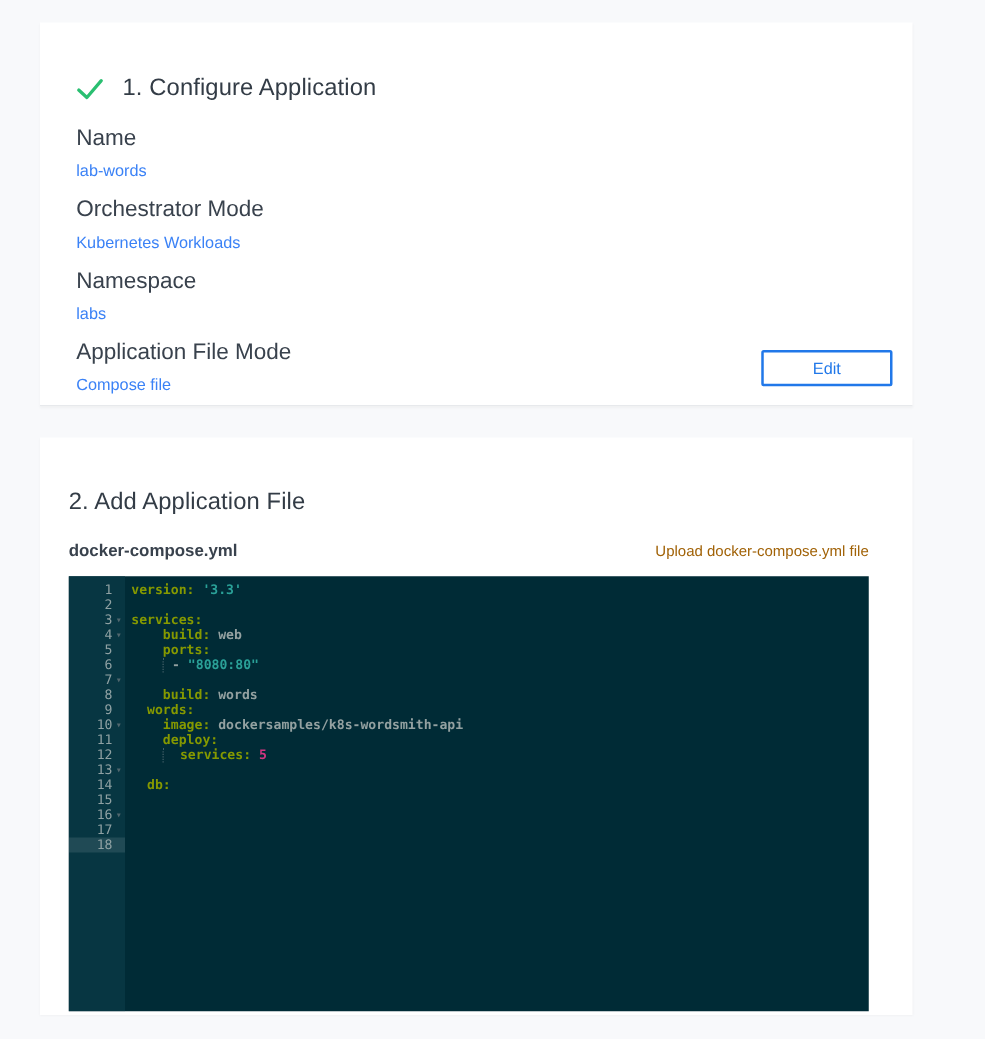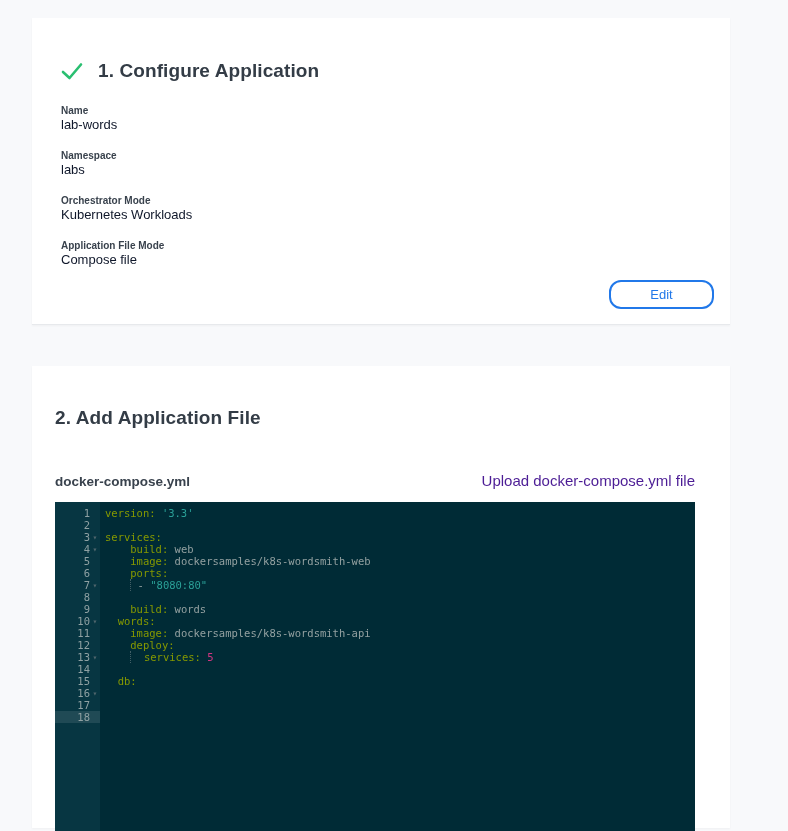--- a/index.html
+++ b/index.html
@@ -17,83 +17,82 @@
     background: #ffffff;
   }
   #card1 {
     top: 18px;
     height: 307px;
     border-bottom: 1px solid #e7e9ec;
     box-shadow: 0 1px 2px rgba(0,0,0,0.04);
     padding: 42px 0 0 29px;
   }
   #card2 {
-    top: 366px;
+    top: 350px;
     height: 462px;
     box-shadow: 0 1px 2px rgba(0,0,0,0.04);
     padding: 41px 0 0 23px;
   }
   .section-header {
     display: flex;
     align-items: center;
-    font-weight: bold;
   }
   .check-icon-wrap {
     width: 22px; height: 18px;
     margin-right: 15px;
     flex: 0 0 auto;
   }
   .section-title {
     font-size: 19px;
     color: #333c46;
     letter-spacing: 0.1px;
   }
   .fields { margin-top: 21px; }
   .field { margin-bottom: 16px; }
   .field-label {
-    font-size: 10px;
-    font-weight: 700;
+    font-size: 18px;
+    font-weight: 400;
     color: #39424d;
     line-height: 15px;
   }
   .field-value {
-    margin-top: 0;
+    margin-top: 12px;
     font-size: 13px;
-    color: #0f172a;
+    color: #3b82f6;
     line-height: 14px;
   }
   .edit-btn {
     position: absolute;
     right: 16px;
     top: 262px;
     width: 105px;
     height: 29px;
     background: #ffffff;
     border: 2px solid #2178e9;
-    border-radius: 12px;
+    border-radius: 2px;
     color: #2178e9;
     font-size: 13px;
     font-family: "Liberation Sans", sans-serif;
     cursor: pointer;
   }
   .file-row {
-    margin-top: 43px;
+    margin-top: 20px;
     width: 640px;
     display: flex;
     justify-content: space-between;
     align-items: baseline;
   }
   .file-label {
     font-size: 13.5px;
     font-weight: 700;
     color: #39424d;
   }
   .upload-link {
-    font-size: 15px;
-    color: #4c1d95;
+    font-size: 12px;
+    color: #a16207;
     text-decoration: none;
     cursor: pointer;
   }
   
   .editor {
     position: relative;
     margin-top: 13px;
     width: 640px;
     height: 348px;
     background: #002b36;
@@ -134,20 +133,21 @@
     left: 45px; top: 0;
     right: 0; height: 100%;
     padding: 5px 0 0 5px;
   }
   .code-line {
     height: 12px;
     line-height: 12px;
     white-space: pre;
     color: #8fa1a3;
     cursor: text;
+    font-weight: bold;
   }
   .tok-key  { color: #859900; }
   .tok-str  { color: #2aa198; }
   .tok-num  { color: #d33682; }
   .tok-p    { color: #93a1a1; }
   .guide { border-right: 1px dotted rgba(101,123,131,0.65); }
   .cursor {
     display: inline-block;
     width: 2px; height: 11px;
     background: #dc322f;
@@ -166,26 +166,26 @@
       </svg>
     </span>
     <span class="section-title">1. Configure Application</span>
   </div>
   <div class="fields" id="fields1">
       <div class="field">
         <div class="field-label">Name</div>
         <div class="field-value">lab-words</div>
       </div>
       <div class="field">
+        <div class="field-label">Orchestrator Mode</div>
+        <div class="field-value">Kubernetes Workloads</div>
+      </div>
+      <div class="field">
         <div class="field-label">Namespace</div>
         <div class="field-value">labs</div>
-      </div>
-      <div class="field">
-        <div class="field-label">Orchestrator Mode</div>
-        <div class="field-value">Kubernetes Workloads</div>
       </div>
       <div class="field">
         <div class="field-label">Application File Mode</div>
         <div class="field-value">Compose file</div>
       </div>
     </div>
   <button class="edit-btn">Edit</button>
 </div>
 
 <div class="card" id="card2">
@@ -215,21 +215,20 @@
         <div class="gutter-cell"><span class="line-num">15</span><span class="fold"></span></div>
         <div class="gutter-cell"><span class="line-num">16</span><span class="fold">▾</span></div>
         <div class="gutter-cell"><span class="line-num">17</span><span class="fold"></span></div>
         <div class="gutter-cell active"><span class="line-num">18</span><span class="fold"></span></div>
       </div>
     <div class="code-area" id="code-area">
         <div class="code-line"><span class="tok-key">version:</span><span class="tok-p"> </span><span class="tok-str">'3.3'</span></div>
         <div class="code-line"></div>
         <div class="code-line"><span class="tok-key">services:</span></div>
         <div class="code-line"><span class="tok-p">    </span><span class="tok-key">build:</span><span class="tok-p"> web</span></div>
-        <div class="code-line"><span class="tok-p">    </span><span class="tok-key">image:</span><span class="tok-p"> dockersamples/k8s-wordsmith-web</span></div>
         <div class="code-line"><span class="tok-p">    </span><span class="tok-key">ports:</span></div>
         <div class="code-line"><span class="tok-p guide">    </span><span class="tok-p"> - </span><span class="tok-str">"8080:80"</span></div>
         <div class="code-line"></div>
         <div class="code-line"><span class="tok-p">    </span><span class="tok-key">build:</span><span class="tok-p"> words</span></div>
         <div class="code-line"><span class="tok-p">  </span><span class="tok-key">words:</span></div>
         <div class="code-line"><span class="tok-p">    </span><span class="tok-key">image:</span><span class="tok-p"> dockersamples/k8s-wordsmith-api</span></div>
         <div class="code-line"><span class="tok-p">    </span><span class="tok-key">deploy:</span></div>
         <div class="code-line"><span class="tok-p guide">    </span><span class="tok-p">  </span><span class="tok-key">services:</span><span class="tok-p"> </span><span class="tok-num">5</span></div>
         <div class="code-line"></div>
         <div class="code-line"><span class="tok-p">  </span><span class="tok-key">db:</span></div>

